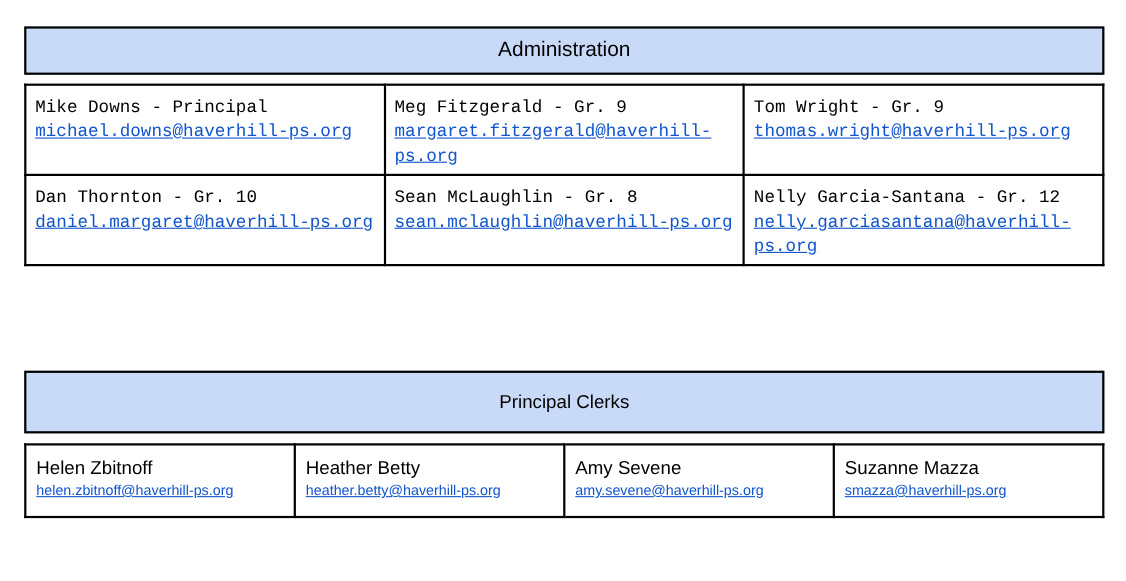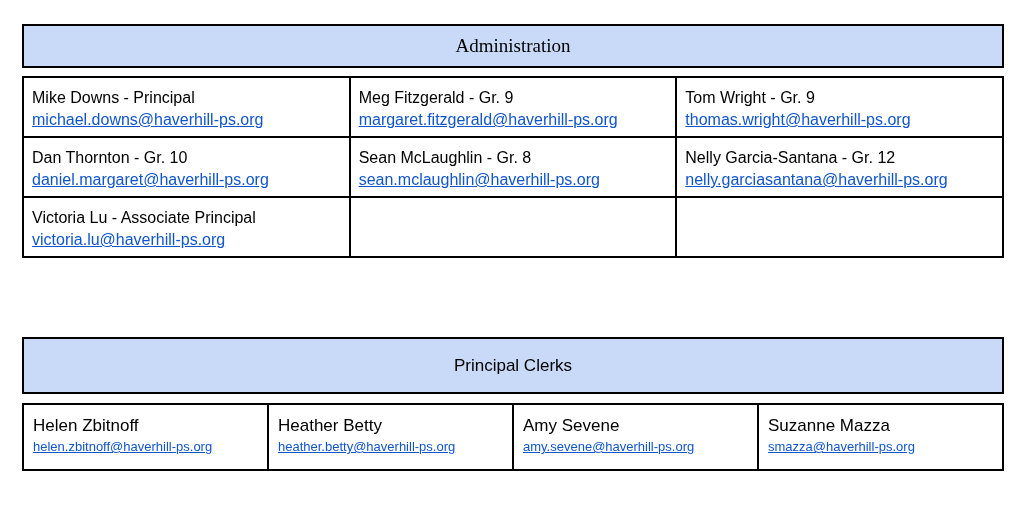--- a/index.html
+++ b/index.html
@@ -24,21 +24,21 @@
     width: 982px;
     border: 2px solid var(--border);
     background: var(--header-bg);
     display: flex;
     align-items: center;
     justify-content: center;
   }
   .admin-title-bar {
     top: 24px;
     height: 44px;
-    font-family: Liberation Serif, serif;
+    font-family: Liberation Sans, sans-serif;
     font-size: 19px;
   }
   .clerks-title-bar {
     top: 337px;
     height: 57px;
     font-family: "Liberation Sans", sans-serif;
     font-size: 17px;
   }
   table {
     position: absolute;
@@ -48,24 +48,24 @@
     width: 982px;
     background: #ffffff;
   }
   td, th {
     border: 2px solid var(--border);
     text-align: left;
     font-weight: normal;
   }
   .admin-table { top: 76px; }
   .admin-table td {
-    height: 60px;
+    height: 82px;
     vertical-align: top;
     padding: 9px 6px 0 8px;
-    font-family: Liberation Sans, sans-serif;
+    font-family: Liberation Mono, monospace;
     font-size: 16px;
     line-height: 22px;
   }
   .clerks-table { top: 403px; font-family: "Liberation Sans", sans-serif; }
   .clerks-table th {
     height: 40px;
     vertical-align: middle;
     padding: 0 6px 0 9px;
     font-size: 17px;
   }
@@ -118,28 +118,20 @@
     </td>
     <td>
       <div class="staff-name">Sean McLaughlin - Gr. 8</div>
       <a class="email-link" href="#">sean.mclaughlin@haverhill-ps.org</a>
     </td>
     <td>
       <div class="staff-name">Nelly Garcia-Santana - Gr. 12</div>
       <a class="email-link" href="#">nelly.garciasantana@haverhill-ps.org</a>
     </td>
   </tr>
-  <tr>
-    <td>
-      <div class="staff-name">Victoria Lu - Associate Principal</div>
-      <a class="email-link" href="#">victoria.lu@haverhill-ps.org</a>
-    </td>
-    <td></td>
-    <td></td>
-  </tr>
 </tbody>
   </table>
 
 <div class="title-bar clerks-title-bar">
   <span>Principal Clerks</span>
 </div>
 
 <table class="clerks-table">
   <tbody>
   <tr>

